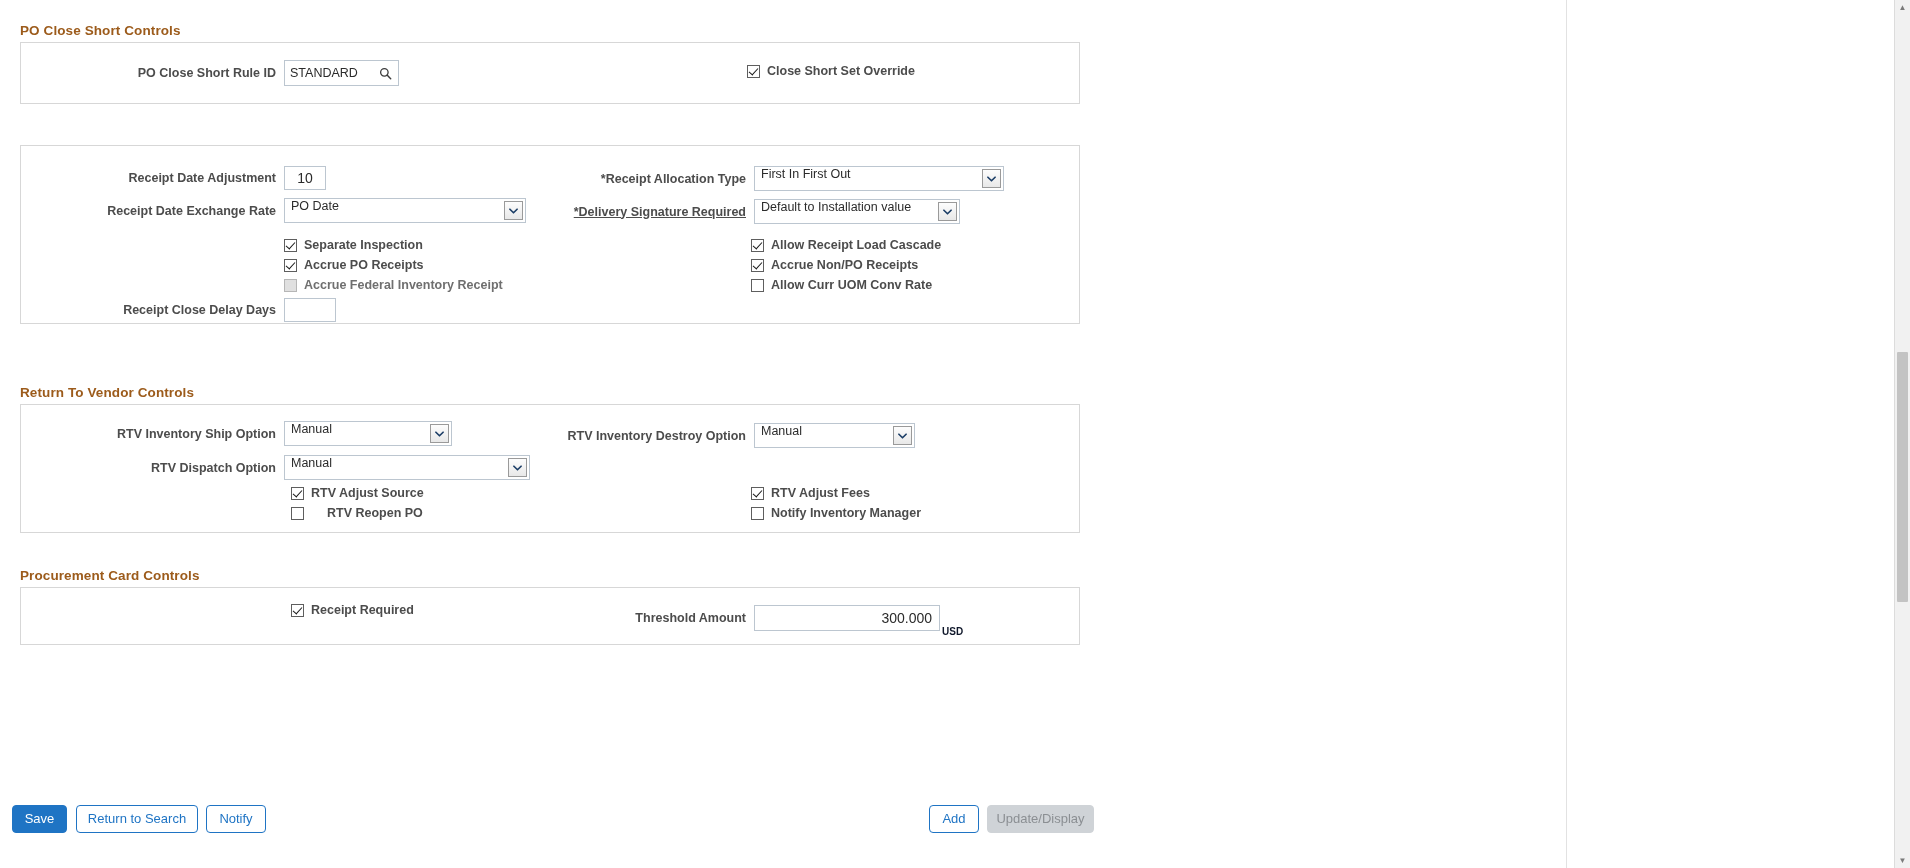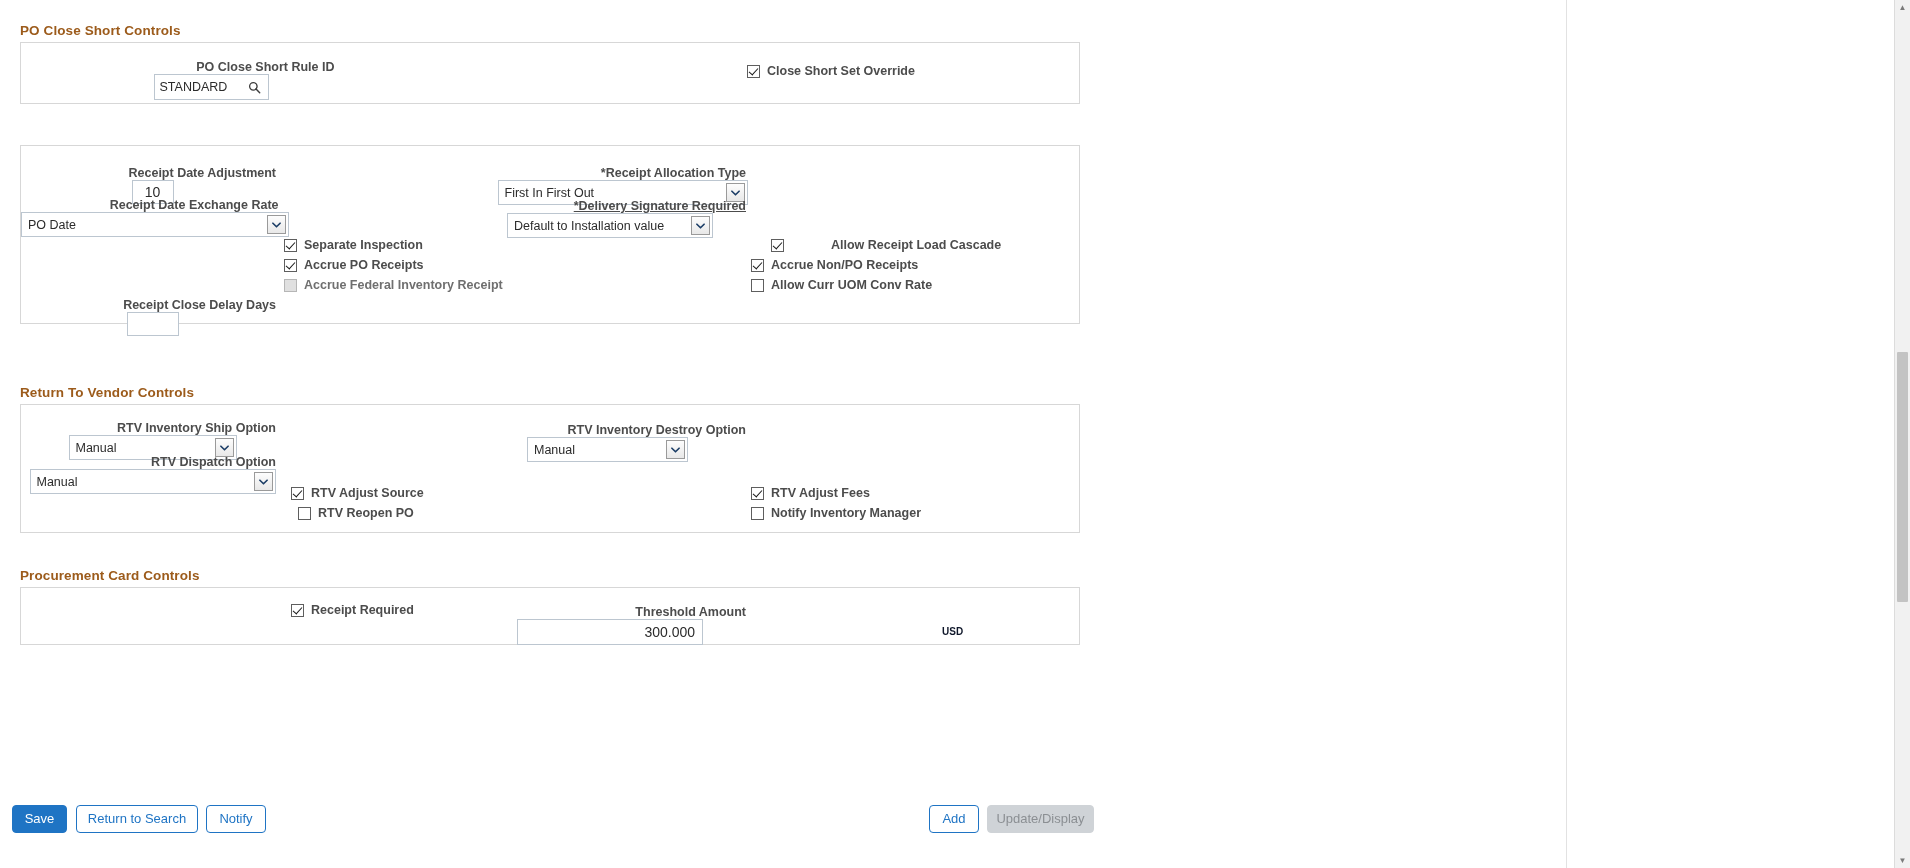--- a/index.html
+++ b/index.html
@@ -54,21 +54,21 @@
     white-space:nowrap;
   }
   .gbox{
     border:1px solid #d7d7d7;
     background:#ffffff;
     box-sizing:border-box;
     position:relative;
   }
 
   
-  .row{position:absolute;display:flex;align-items:center;flex-direction:column;}
+  .row{position:absolute;display:flex;align-items:center;}
   .lbl{
     font-weight:bold;
     font-size:12.5px;
     color:#4c4c4c;
     text-align:right;
     white-space:nowrap;
     padding-right:8px;
   }
   .lbl.req::before{content:"";}
 
@@ -103,21 +103,21 @@
     cursor:pointer;
   }
 
   
   .sel{
     position:relative;
     border:1px solid #bcc6d0;
     background:#ffffff;
     height:25px;
     box-sizing:border-box;
-    display:flex;align-items:center;
+    display:flex;
     font-size:12.5px;color:#2b2b2b;
   }
   .sel .val{padding-left:6px;white-space:nowrap;overflow:hidden;}
   .sel .arrowbox{
     position:absolute;right:2px;top:2px;
     width:19px;height:19px;
     background:linear-gradient(#fdfdfd,#e8e8e8);
     border:1px solid #9a9a9a;
     display:flex;align-items:center;justify-content:center;
     box-sizing:border-box;
@@ -212,21 +212,21 @@
     <div class="group" style="left:20px;top:145px;width:1060px;">
       <div class="gbox" style="height:179px;">
 
         <div class="row" style="left:0;top:20px;">
           <div class="lbl" style="width:255px;">Receipt Date Adjustment</div>
           <input class="txt ctr" type="text" style="width: 42px;" value="10">
         </div>
 
         <div class="row" style="left:0;top:52px;">
           <div class="lbl" style="width:255px;">Receipt Date Exchange Rate</div>
-          <div class="sel" style="width:268px;">
+          <div class="sel" style="width:242px;">
             <span class="val">PO Date</span>
             <span class="arrowbox">
               <svg width="9" height="6" viewBox="0 0 10 6" aria-hidden="true">
                 <path d="M1 1 L5 5 L9 1" fill="none" stroke="#1b3d66" stroke-width="1.8" stroke-linecap="round" stroke-linejoin="round"></path>
               </svg>
             </span>
           </div>
         </div>
 
         <div class="cbrow" style="left:263px;top:92px;">
@@ -264,21 +264,21 @@
           <div class="sel" style="width:206px;">
             <span class="val">Default to Installation value</span>
             <span class="arrowbox">
               <svg width="9" height="6" viewBox="0 0 10 6" aria-hidden="true">
                 <path d="M1 1 L5 5 L9 1" fill="none" stroke="#1b3d66" stroke-width="1.8" stroke-linecap="round" stroke-linejoin="round"></path>
               </svg>
             </span>
           </div>
         </div>
 
-        <div class="cbrow" style="left:750px;top:92px;gap:40px;">
+        <div class="cbrow" style="left:730px;top:92px;">
           <span class="cbox checked"></span>
           <span class="cblabel">Allow Receipt Load Cascade</span>
         </div>
         <div class="cbrow" style="left:730px;top:112px;">
           <span class="cbox checked"></span>
           <span class="cblabel">Accrue Non/PO Receipts</span>
         </div>
         <div class="cbrow" style="left:730px;top:132px;">
           <span class="cbox"></span>
           <span class="cblabel">Allow Curr UOM Conv Rate</span>
@@ -312,21 +312,21 @@
                 <path d="M1 1 L5 5 L9 1" fill="none" stroke="#1b3d66" stroke-width="1.8" stroke-linecap="round" stroke-linejoin="round"></path>
               </svg>
             </span>
           </div>
         </div>
 
         <div class="cbrow" style="left:270px;top:81px;">
           <span class="cbox checked"></span>
           <span class="cblabel">RTV Adjust Source</span>
         </div>
-        <div class="cbrow" style="left:277px;top:101px;">
+        <div class="cbrow" style="left:270px;top:101px;gap:16px;">
           <span class="cbox"></span>
           <span class="cblabel">RTV Reopen PO</span>
         </div>
 
         <div class="row" style="left:440px;top:18px;">
           <div class="lbl" style="width:285px;">RTV Inventory Destroy Option</div>
           <div class="sel" style="width:161px;">
             <span class="val">Manual</span>
             <span class="arrowbox">
               <svg width="9" height="6" viewBox="0 0 10 6" aria-hidden="true">

